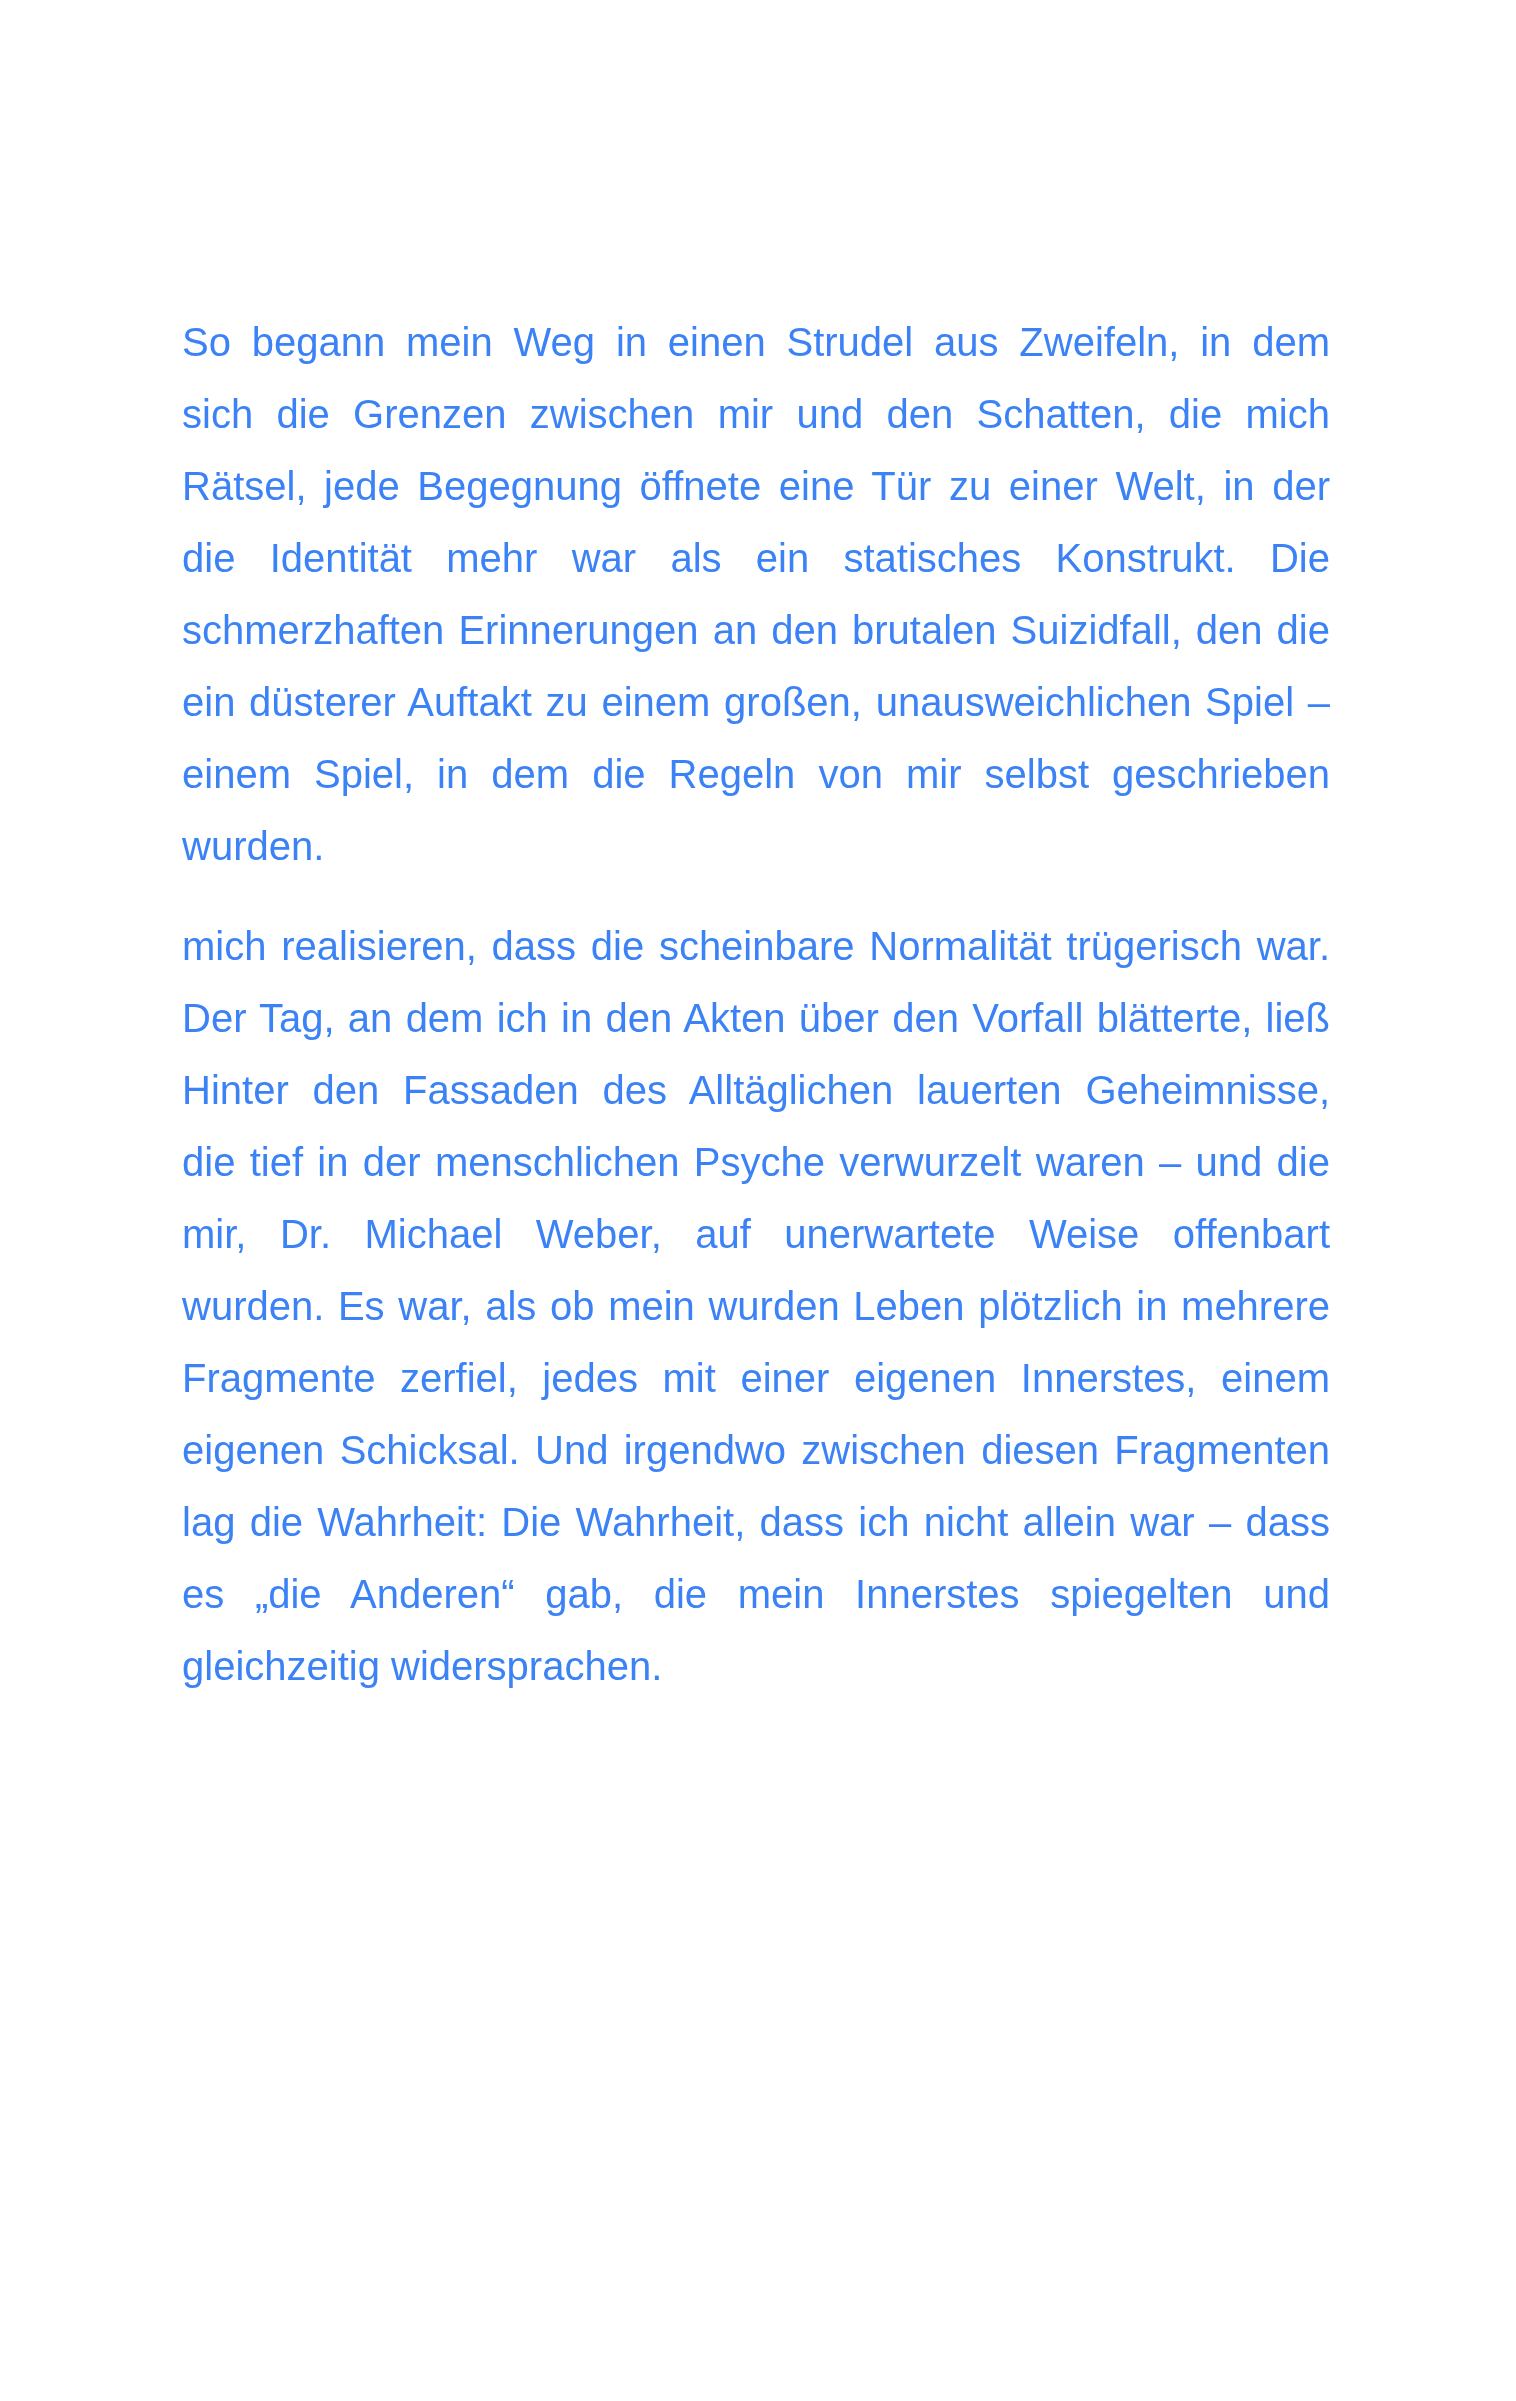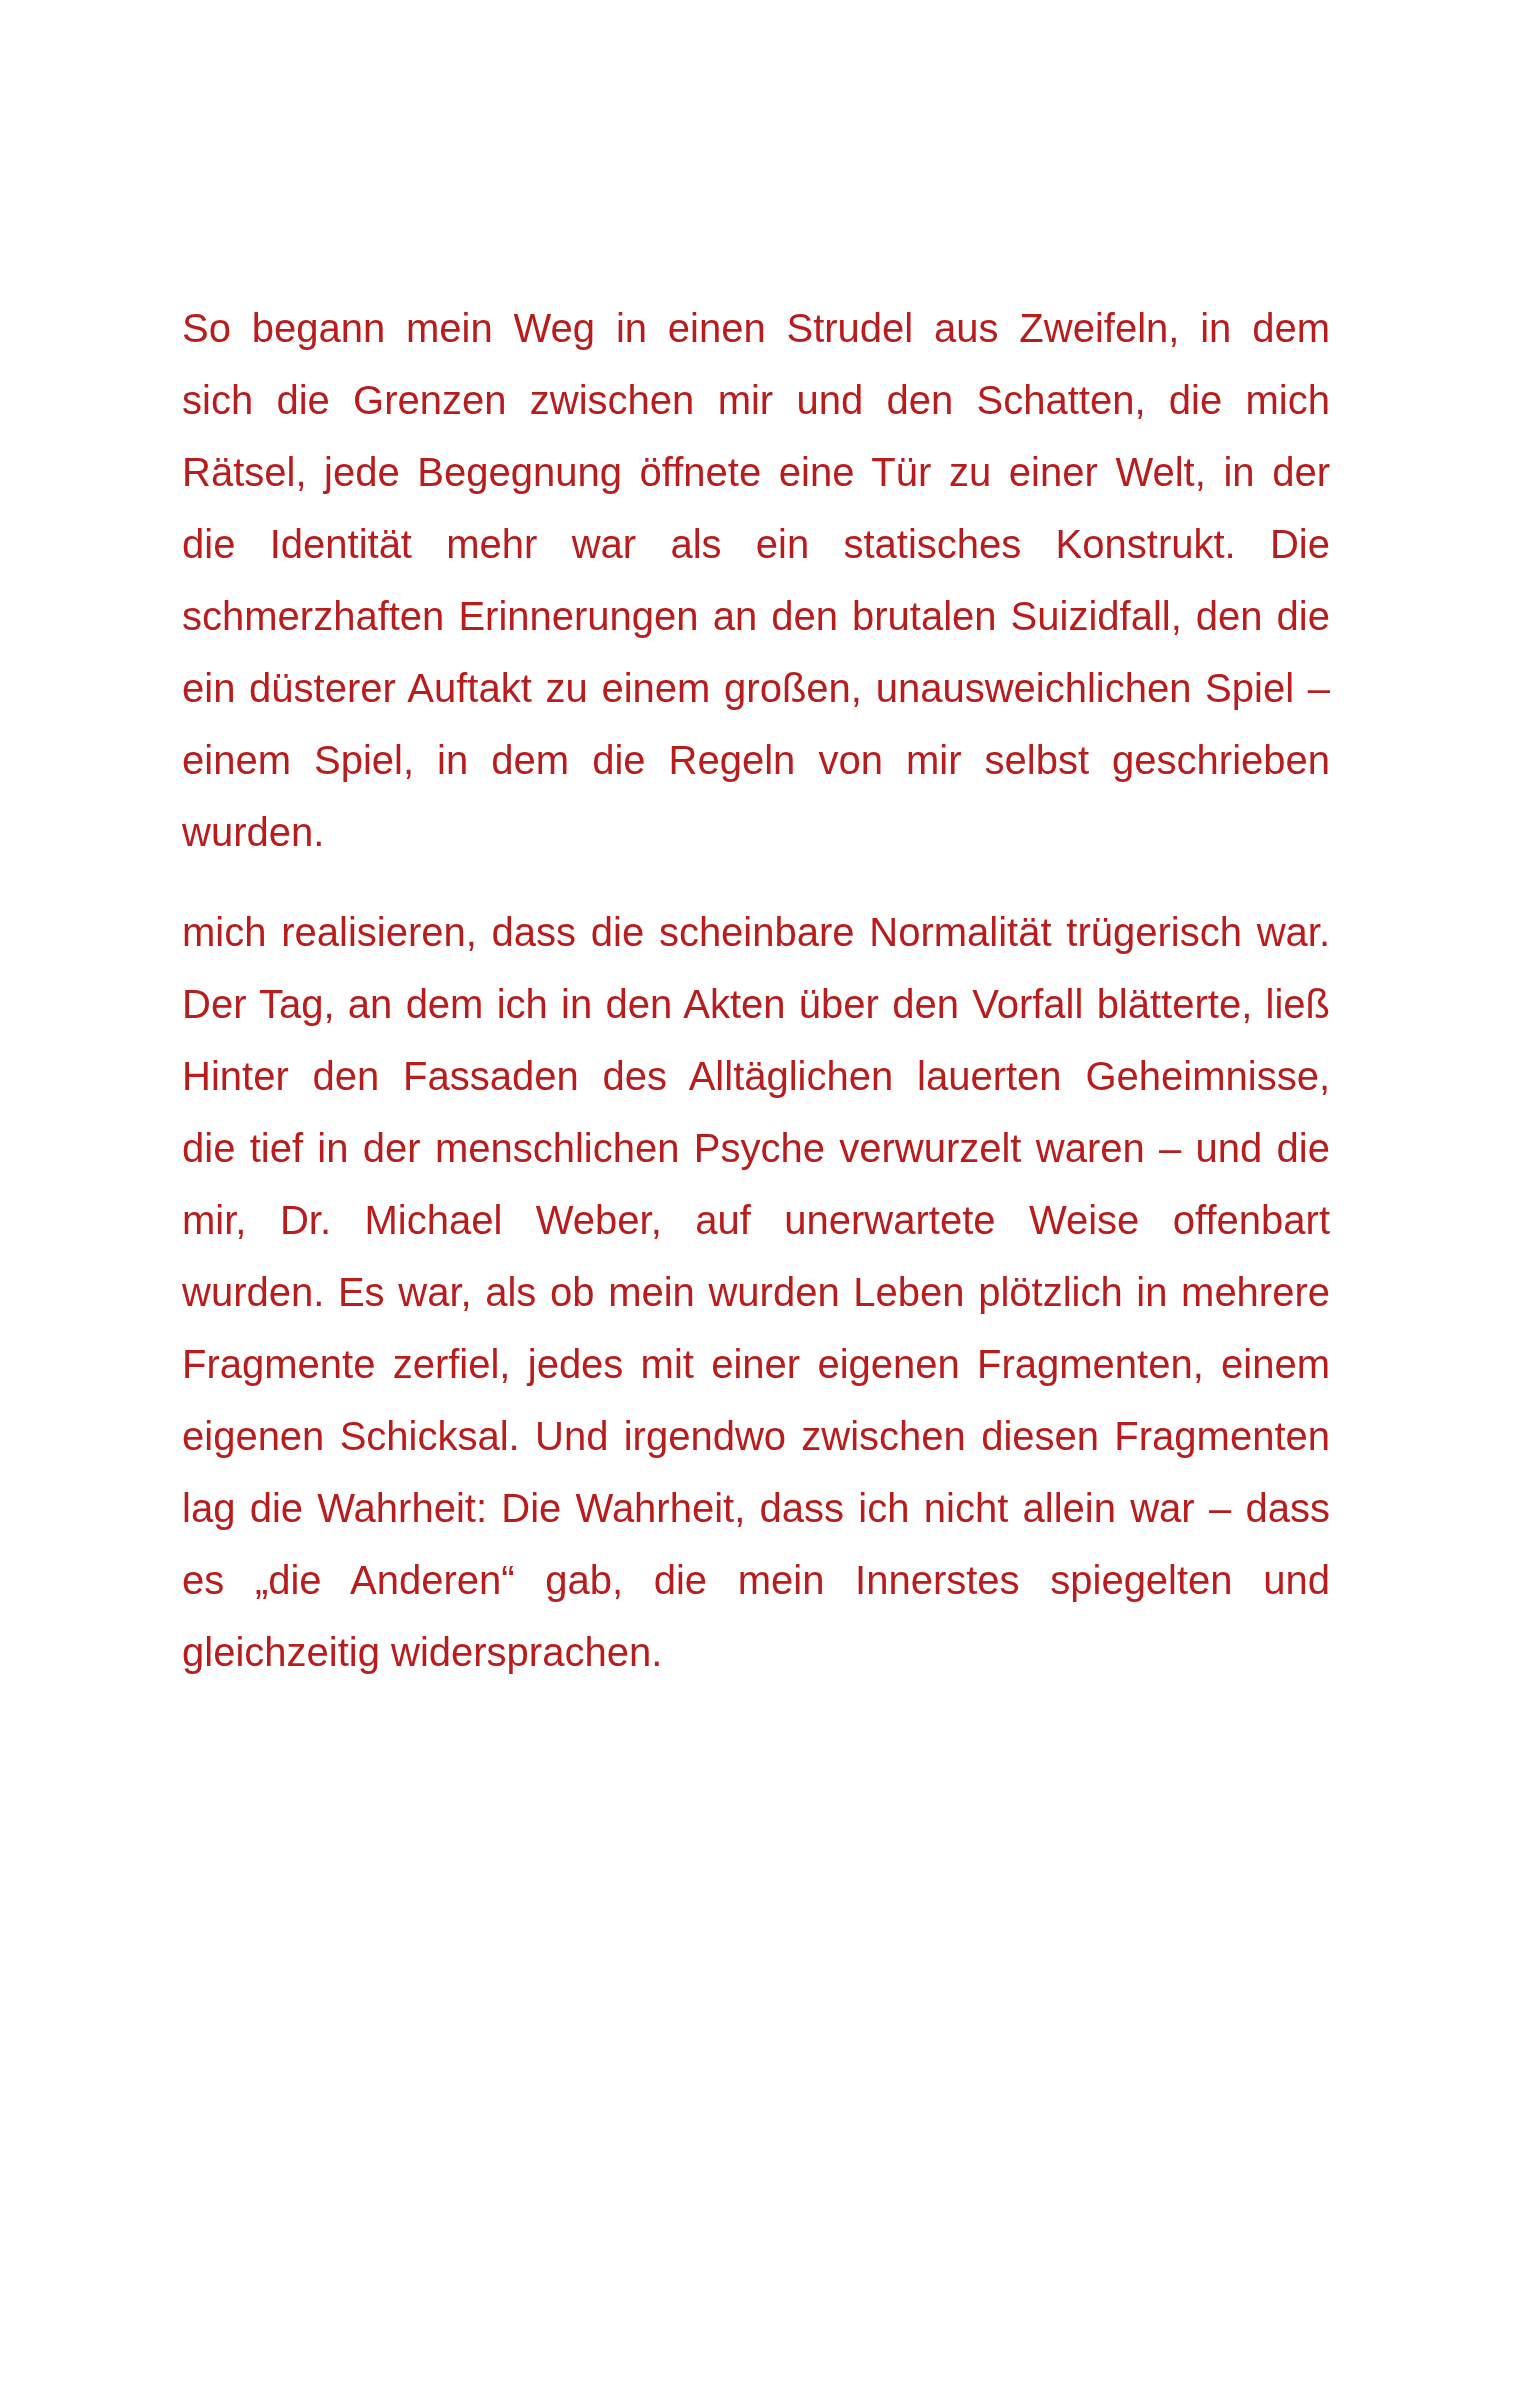--- a/index.html
+++ b/index.html
@@ -17,23 +17,23 @@
     position: absolute;
     left: 0;
     top: 0;
     width: 1517px;
     height: 2401px;
     background: #ffffff;
   }
   .text-block {
     position: absolute;
     left: 182px;
-    top: 292px;
+    top: 306px;
     width: 1148px;
-    color: #b91c1c;
+    color: #3b82f6;
     font-family: "Liberation Sans", "DejaVu Sans", sans-serif;
     font-size: 40px;
     line-height: 72px;
     font-weight: 400;
   }
   .paragraph {
     margin: 0 0 28px 0;
     padding: 0;
   }
   .paragraph:last-child {
@@ -64,21 +64,21 @@
         <div class="line">einem Spiel, in dem die Regeln von mir selbst geschrieben</div>
         <div class="line last">wurden.</div>
       </div>
     <div class="paragraph">
         <div class="line">mich realisieren, dass die scheinbare Normalität trügerisch war.</div>
         <div class="line">Der Tag, an dem ich in den Akten über den Vorfall blätterte, ließ</div>
         <div class="line">Hinter den Fassaden des Alltäglichen lauerten Geheimnisse,</div>
         <div class="line">die tief in der menschlichen Psyche verwurzelt waren – und die</div>
         <div class="line">mir, Dr. Michael Weber, auf unerwartete Weise offenbart</div>
         <div class="line">wurden. Es war, als ob mein wurden Leben plötzlich in mehrere</div>
-        <div class="line">Fragmente zerfiel, jedes mit einer eigenen Fragmenten, einem</div>
+        <div class="line">Fragmente zerfiel, jedes mit einer eigenen Innerstes, einem</div>
         <div class="line">eigenen Schicksal. Und irgendwo zwischen diesen Fragmenten</div>
         <div class="line">lag die Wahrheit: Die Wahrheit, dass ich nicht allein war – dass</div>
         <div class="line">es „die Anderen“ gab, die mein Innerstes spiegelten und</div>
         <div class="line last">gleichzeitig widersprachen.</div>
       </div>
   </div>
 </div>
 
 
 </body></html>

